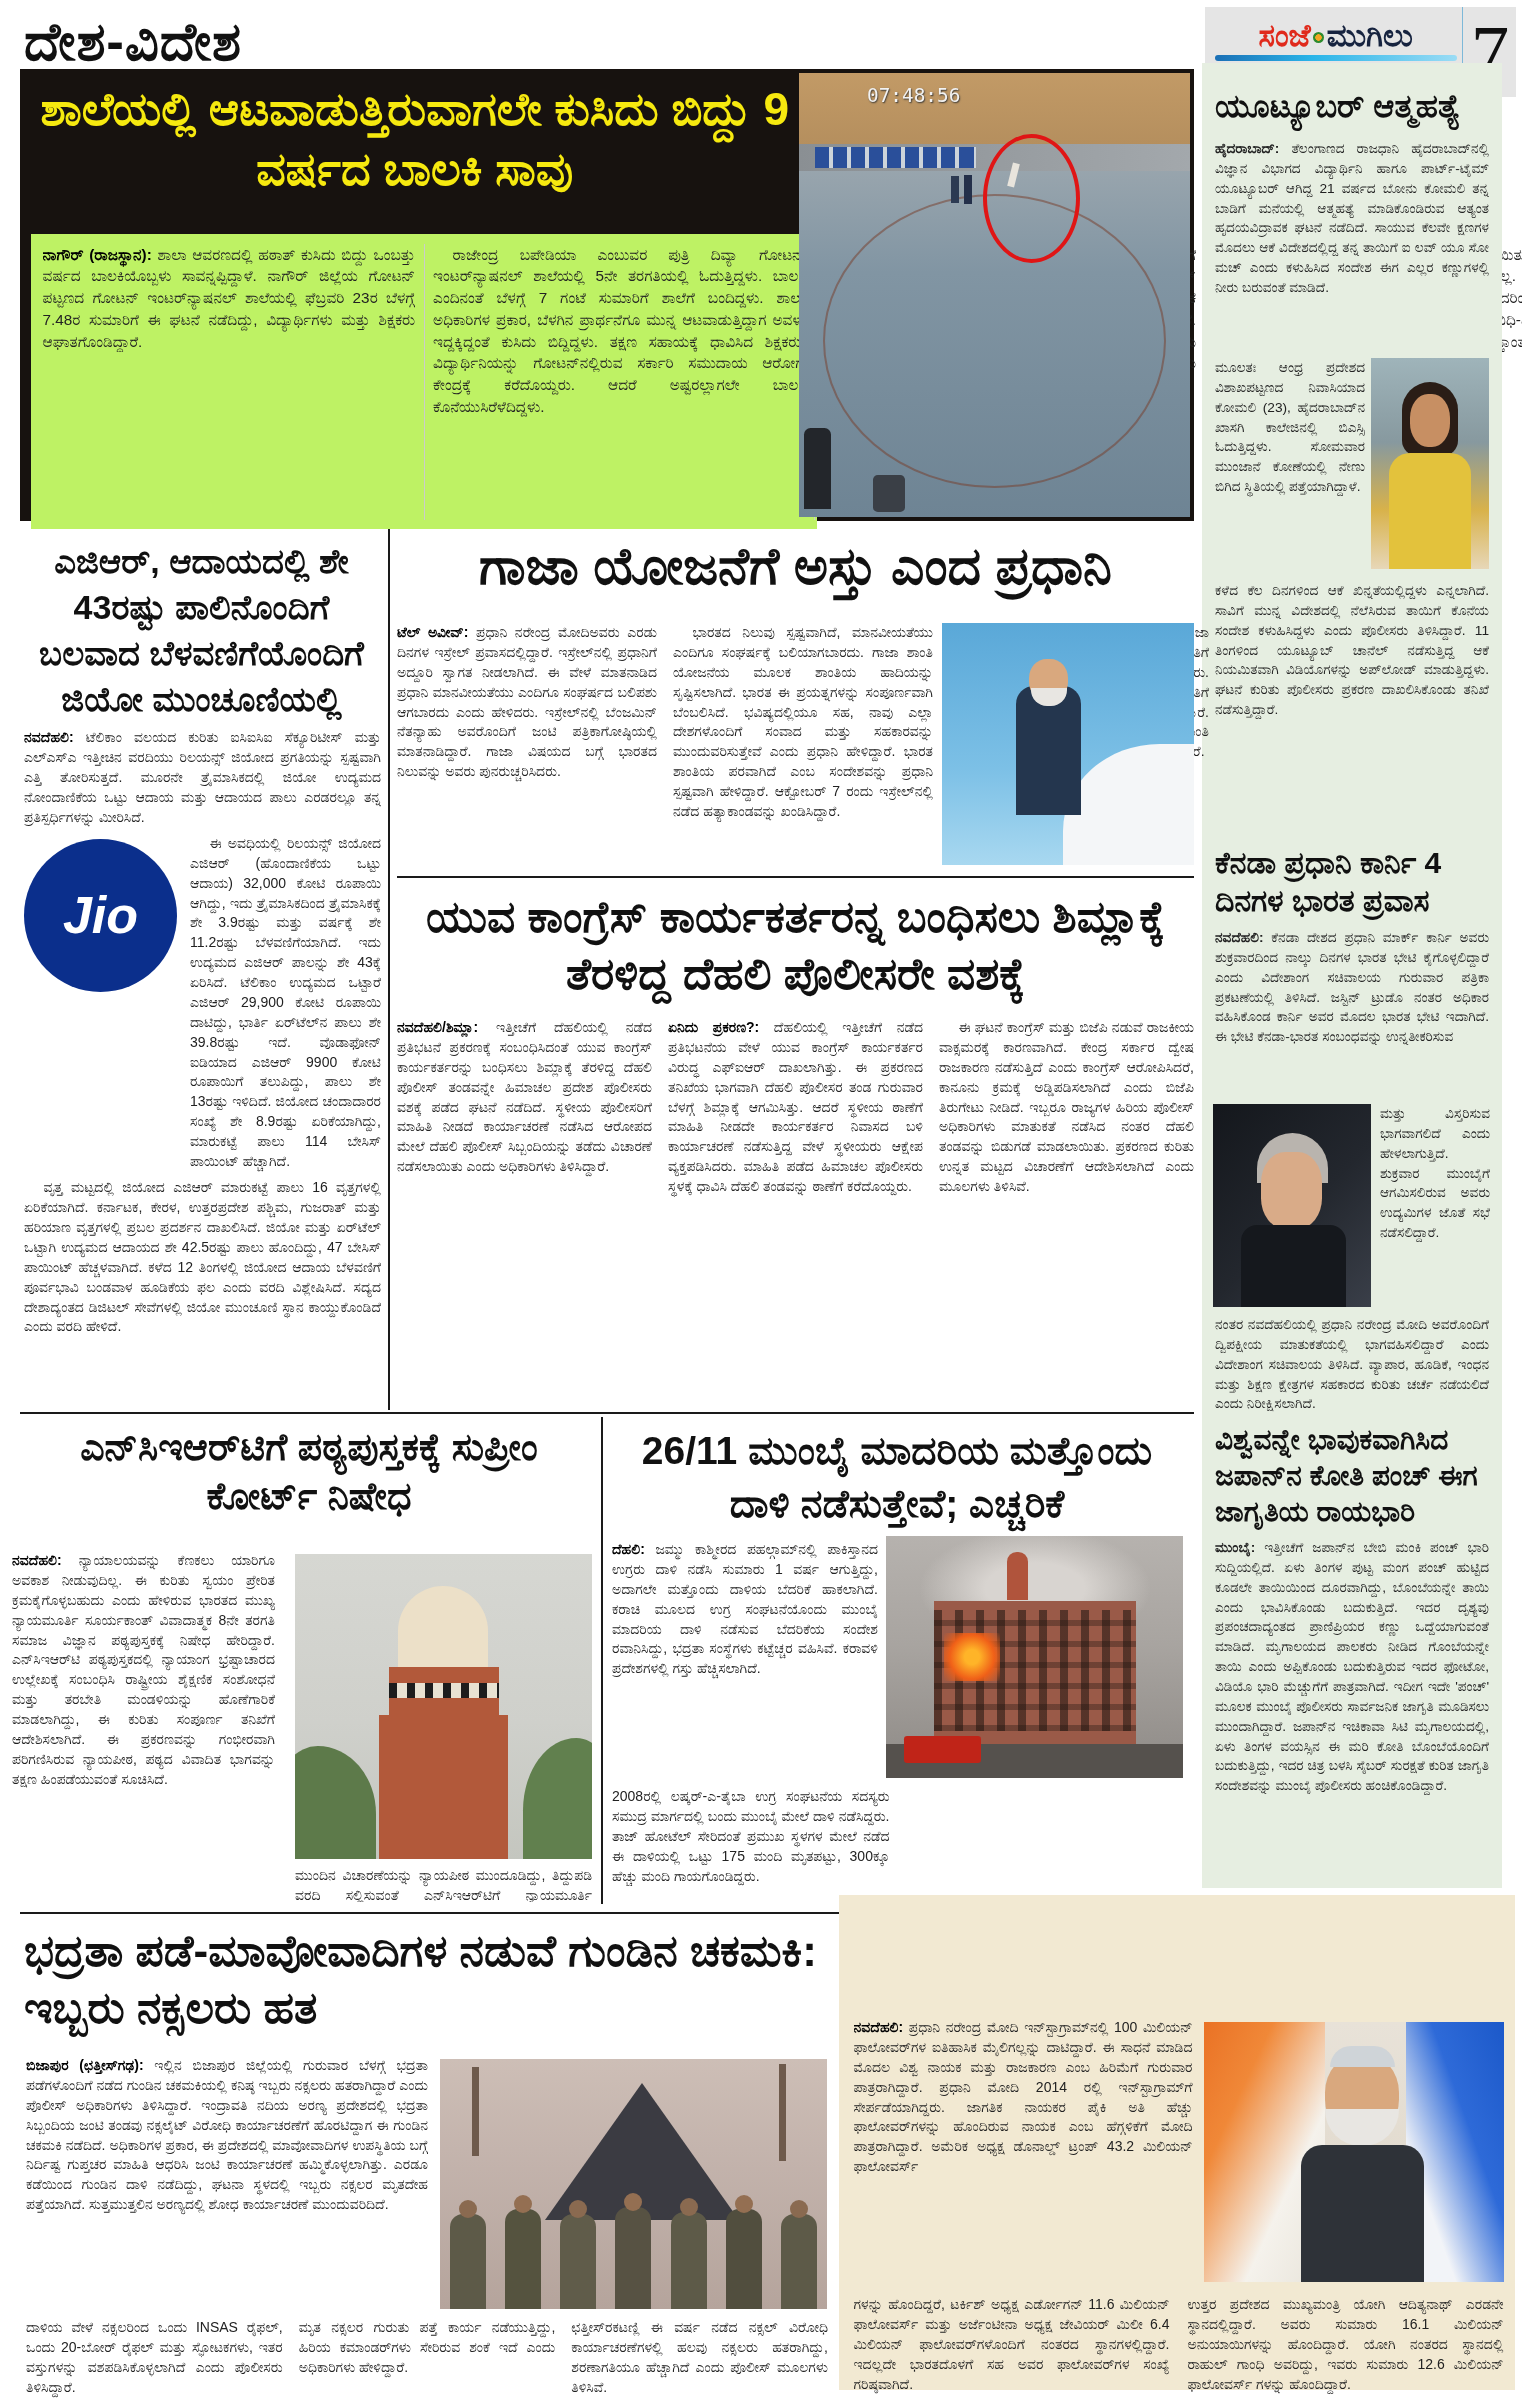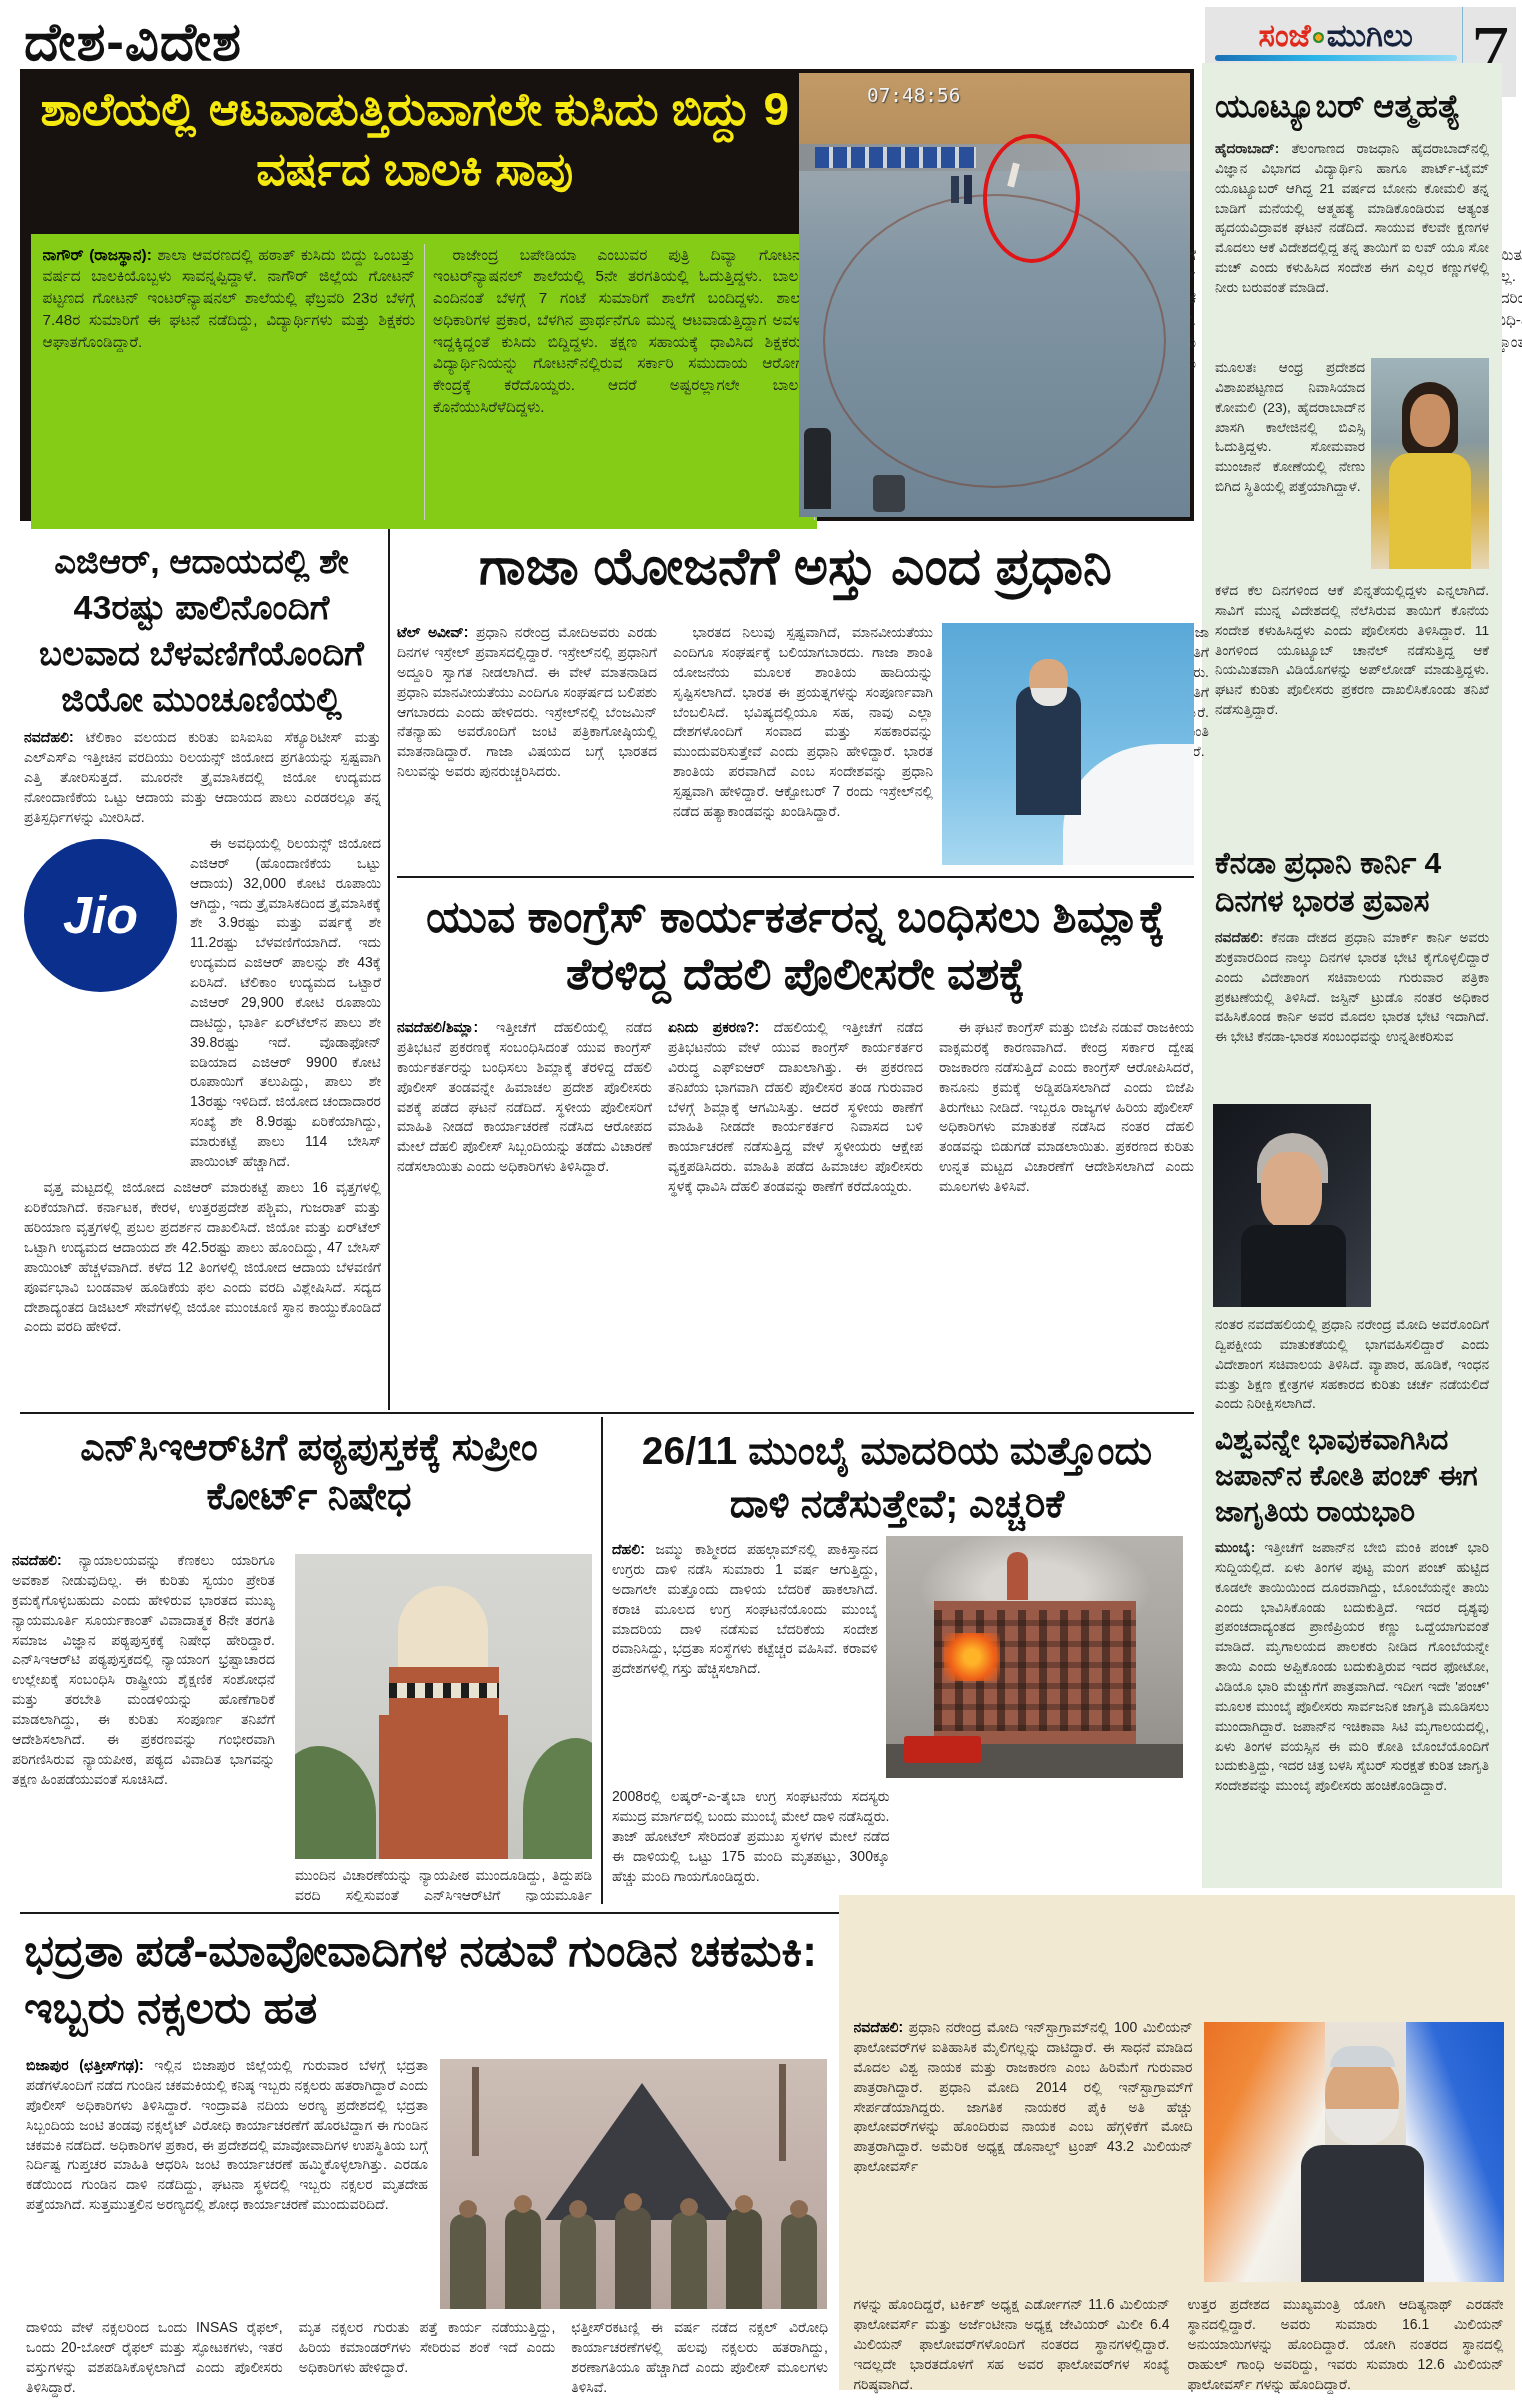--- a/index.html
+++ b/index.html
@@ -2,21 +2,21 @@
 <html style="font-size:13px"><head>
 <meta charset="utf-8">
 <style>
   html,body{margin:0;padding:0;background:#ffffff;}
   body{font-family:"Liberation Sans","DejaVu Sans",sans-serif;color:#1a1a1a;}
   .page{position:relative;width:1523px;height:2401px;background:#fff;overflow:hidden;}
   .abs{position:absolute;}
   .hl{font-weight:bold;color:#111;line-height:1.25;text-align:center;}
   .body-txt{font-size:14px;line-height:1.42;text-align:justify;color:#222;overflow:hidden;}
   .body-txt .dl{font-weight:bold;color:#000;}
-  .panel{background:#84cc16;}
+  .panel{background:#bef264;}
   .rule-v{background:#1a1a1a;width:1.6px;}
   .rule-h{background:#1a1a1a;height:1.6px;}
   .photo{overflow:hidden;position:absolute;}
   .sb-txt{font-size:13.7px;line-height:1.45;text-align:justify;color:#222;overflow:hidden;}
   .sb-hl{font-weight:bold;color:#111;line-height:1.2;}
 </style>
 </head>
 <body>
 
 <div class="page">
@@ -82,20 +82,21 @@
     <div class="abs sb-hl" style="left:13px;top:781px;width:274px;font-size:30px;line-height:1.25;">ಕೆನಡಾ ಪ್ರಧಾನಿ ಕಾರ್ನಿ 4 ದಿನಗಳ ಭಾರತ ಪ್ರವಾಸ</div>
     <div class="abs sb-txt" style="left:13px;top:865px;width:274px;height:171px;">
       <span class="dl" style="font-weight:bold;">ನವದೆಹಲಿ:</span>
       <span>ಕೆನಡಾ ದೇಶದ ಪ್ರಧಾನಿ ಮಾರ್ಕ್ ಕಾರ್ನಿ ಅವರು ಶುಕ್ರವಾರದಿಂದ ನಾಲ್ಕು ದಿನಗಳ ಭಾರತ ಭೇಟಿ ಕೈಗೊಳ್ಳಲಿದ್ದಾರೆ ಎಂದು ವಿದೇಶಾಂಗ ಸಚಿವಾಲಯ ಗುರುವಾರ ಪತ್ರಿಕಾ ಪ್ರಕಟಣೆಯಲ್ಲಿ ತಿಳಿಸಿದೆ. ಜಸ್ಟಿನ್ ಟ್ರುಡೊ ನಂತರ ಅಧಿಕಾರ ವಹಿಸಿಕೊಂಡ ಕಾರ್ನಿ ಅವರ ಮೊದಲ ಭಾರತ ಭೇಟಿ ಇದಾಗಿದೆ. ಈ ಭೇಟಿ ಕೆನಡಾ-ಭಾರತ ಸಂಬಂಧವನ್ನು ಉನ್ನತೀಕರಿಸುವ</span>
     </div>
     <div class="photo" style="left:11.3px;top:1041px;width:158px;height:203px;background:linear-gradient(135deg,#14171c 0%,#23272e 55%,#3a3f49 100%);">
       <div class="abs" style="left:44px;top:29px;width:71px;height:50px;background:#b9b4ae;border-radius:36px 36px 0 0;"></div>
       <div class="abs" style="left:48px;top:48px;width:61px;height:77px;background:#d9ab88;border-radius:40%;"></div>
       <div class="abs" style="left:27.4px;top:121px;width:105px;height:82px;background:#15181d;border-radius:16px 16px 0 0;"></div>
     </div>
+    <div class="abs sb-txt" style="left:178px;top:1041px;width:110px;height:203px;">ಮತ್ತು ವಿಸ್ತರಿಸುವ ಭಾಗವಾಗಲಿದೆ ಎಂದು ಹೇಳಲಾಗುತ್ತಿದೆ. ಶುಕ್ರವಾರ ಮುಂಬೈಗೆ ಆಗಮಿಸಲಿರುವ ಅವರು ಉದ್ಯಮಿಗಳ ಜೊತೆ ಸಭೆ ನಡೆಸಲಿದ್ದಾರೆ.</div>
     <div class="abs sb-txt" style="left:13px;top:1252px;width:274px;height:97px;">ನಂತರ ನವದೆಹಲಿಯಲ್ಲಿ ಪ್ರಧಾನಿ ನರೇಂದ್ರ ಮೋದಿ ಅವರೊಂದಿಗೆ ದ್ವಿಪಕ್ಷೀಯ ಮಾತುಕತೆಯಲ್ಲಿ ಭಾಗವಹಿಸಲಿದ್ದಾರೆ ಎಂದು ವಿದೇಶಾಂಗ ಸಚಿವಾಲಯ ತಿಳಿಸಿದೆ. ವ್ಯಾಪಾರ, ಹೂಡಿಕೆ, ಇಂಧನ ಮತ್ತು ಶಿಕ್ಷಣ ಕ್ಷೇತ್ರಗಳ ಸಹಕಾರದ ಕುರಿತು ಚರ್ಚೆ ನಡೆಯಲಿದೆ ಎಂದು ನಿರೀಕ್ಷಿಸಲಾಗಿದೆ.</div>
 
     <div class="abs sb-hl" style="left:13px;top:1359px;width:274px;font-size:28px;line-height:1.28;">ವಿಶ್ವವನ್ನೇ ಭಾವುಕವಾಗಿಸಿದ ಜಪಾನ್‌ನ ಕೋತಿ ಪಂಚ್ ಈಗ ಜಾಗೃತಿಯ ರಾಯಭಾರಿ</div>
     <div class="abs sb-txt" style="left:13px;top:1475px;width:274px;height:337px;">
       <span class="dl" style="font-weight:bold;">ಮುಂಬೈ:</span>
       <span>ಇತ್ತೀಚೆಗೆ ಜಪಾನ್‌ನ ಬೇಬಿ ಮಂಕಿ ಪಂಚ್ ಭಾರಿ ಸುದ್ದಿಯಲ್ಲಿದೆ. ಏಳು ತಿಂಗಳ ಪುಟ್ಟ ಮಂಗ ಪಂಚ್ ಹುಟ್ಟಿದ ಕೂಡಲೇ ತಾಯಿಯಿಂದ ದೂರವಾಗಿದ್ದು, ಬೊಂಬೆಯನ್ನೇ ತಾಯಿ ಎಂದು ಭಾವಿಸಿಕೊಂಡು ಬದುಕುತ್ತಿದೆ. ಇದರ ದೃಶ್ಯವು ಪ್ರಪಂಚದಾದ್ಯಂತದ ಪ್ರಾಣಿಪ್ರಿಯರ ಕಣ್ಣು ಒದ್ದೆಯಾಗುವಂತೆ ಮಾಡಿದೆ. ಮೃಗಾಲಯದ ಪಾಲಕರು ನೀಡಿದ ಗೊಂಬೆಯನ್ನೇ ತಾಯಿ ಎಂದು ಅಪ್ಪಿಕೊಂಡು ಬದುಕುತ್ತಿರುವ ಇದರ ಫೋಟೋ, ವಿಡಿಯೊ ಭಾರಿ ಮೆಚ್ಚುಗೆಗೆ ಪಾತ್ರವಾಗಿದೆ. ಇದೀಗ ಇದೇ 'ಪಂಚ್' ಮೂಲಕ ಮುಂಬೈ ಪೊಲೀಸರು ಸಾರ್ವಜನಿಕ ಜಾಗೃತಿ ಮೂಡಿಸಲು ಮುಂದಾಗಿದ್ದಾರೆ. ಜಪಾನ್‌ನ ಇಚಿಕಾವಾ ಸಿಟಿ ಮೃಗಾಲಯದಲ್ಲಿ, ಏಳು ತಿಂಗಳ ವಯಸ್ಸಿನ ಈ ಮರಿ ಕೋತಿ ಬೊಂಬೆಯೊಂದಿಗೆ ಬದುಕುತ್ತಿದ್ದು, ಇದರ ಚಿತ್ರ ಬಳಸಿ ಸೈಬರ್ ಸುರಕ್ಷತೆ ಕುರಿತ ಜಾಗೃತಿ ಸಂದೇಶವನ್ನು ಮುಂಬೈ ಪೊಲೀಸರು ಹಂಚಿಕೊಂಡಿದ್ದಾರೆ.</span>
     </div>
   </div>
 
   <div class="rule-v abs" style="left:388px;top:529px;height:881px;"></div>

